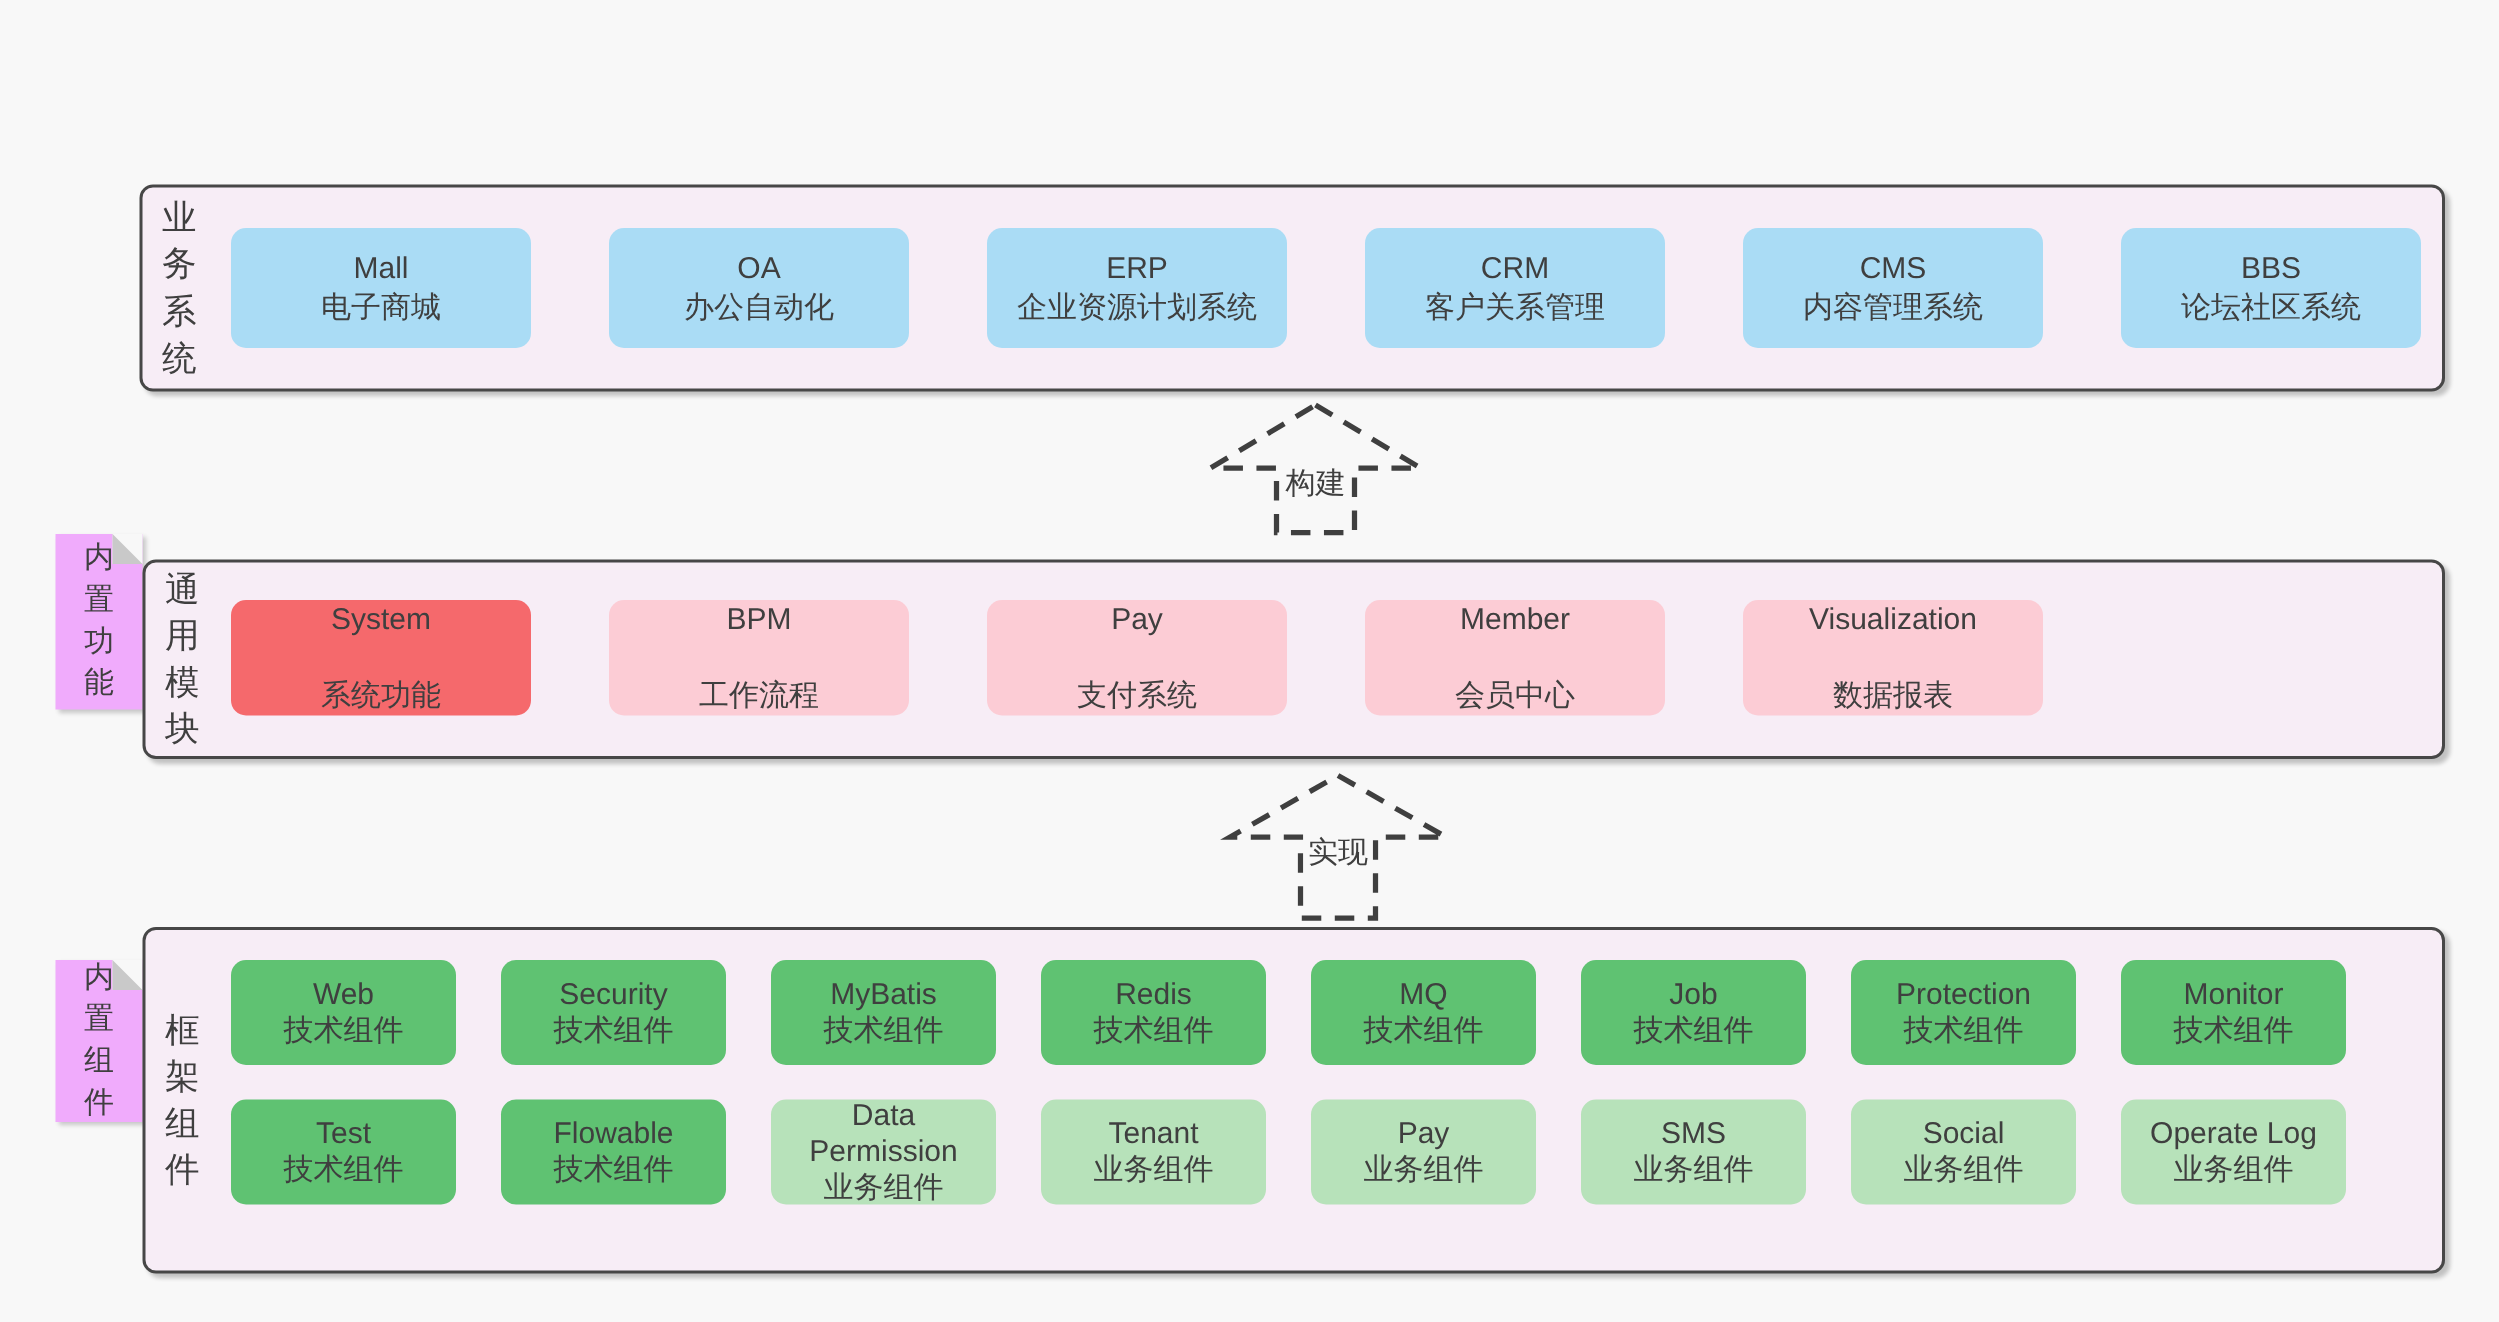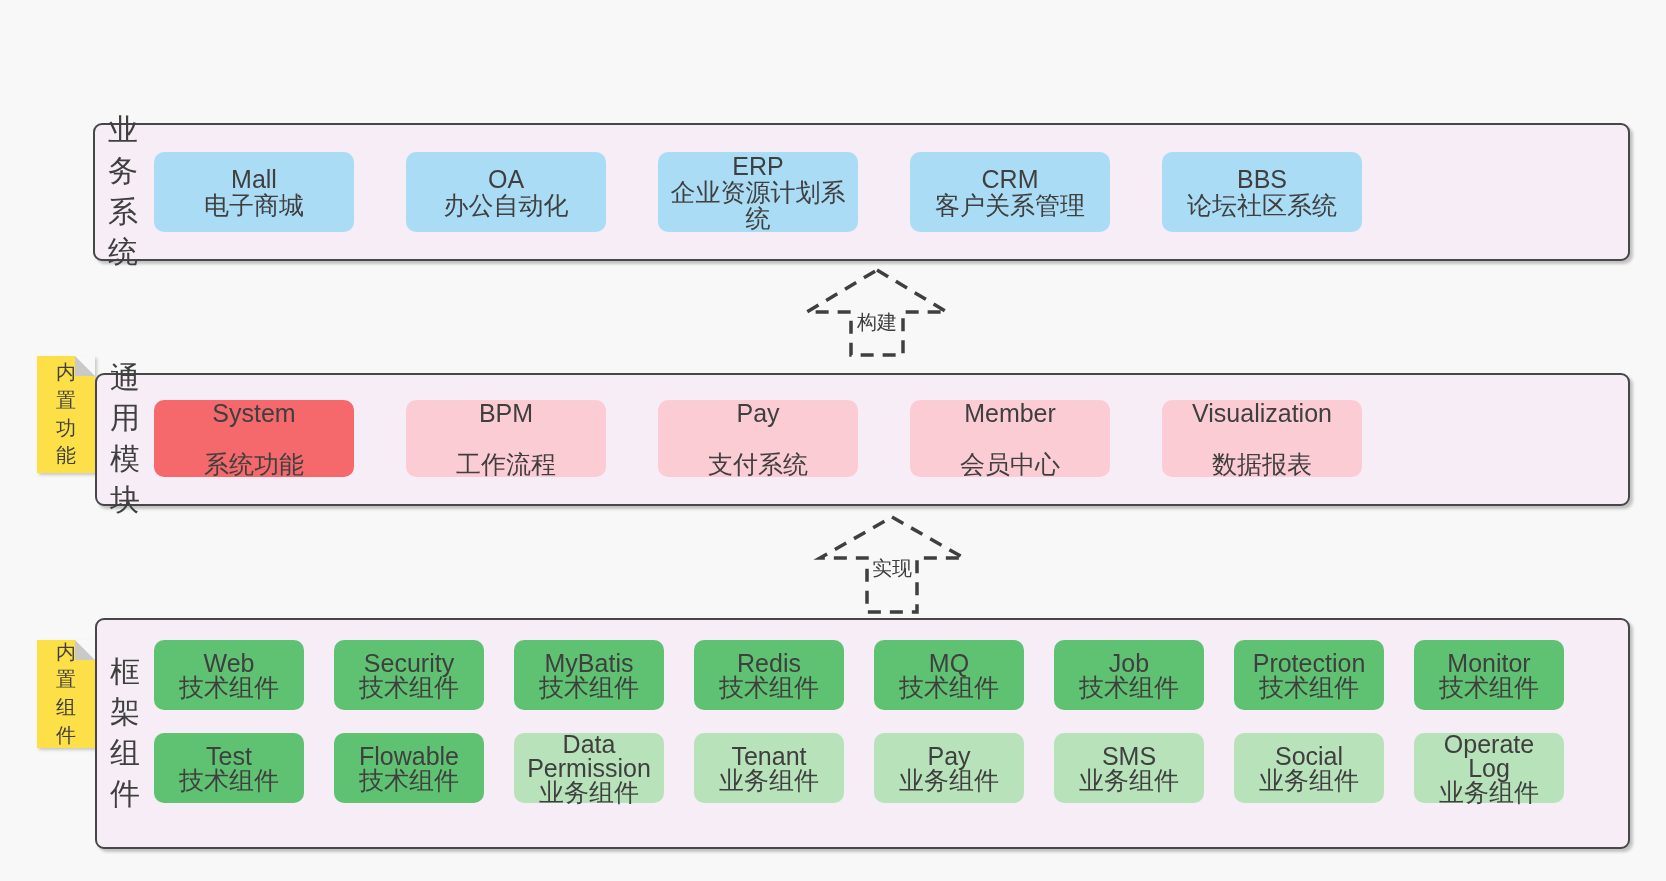--- a/index.html
+++ b/index.html
@@ -7,41 +7,41 @@
     width:1666px;height:881px;position:relative;overflow:hidden;
     background:#f8f8f8;color:#3f3f3f;
     font-family:"Liberation Sans","DejaVu Sans",sans-serif;
   }
   .layer{
     position:absolute;background:#f7edf6;border:2px solid #474747;border-radius:9px;
     box-shadow:3px 3px 3px rgba(0,0,0,.22);
   }
   .layer-label{
     position:absolute;left:13px;top:50%;transform:translateY(-50%);
-    font-size:30px;width:23px;line-height:1.36;word-break:break-all;text-align:center;
+    font-size:23px;width:23px;line-height:1.36;word-break:break-all;text-align:center;
   }
   .box-row{position:absolute;display:flex;}
   .rows-wrap{position:absolute;display:flex;flex-direction:column;gap:23px;}
   .box{
     border-radius:10px;display:flex;flex-direction:column;justify-content:center;align-items:center;
-    text-align:center;font-size:25px;line-height:26px;padding:0 6px;box-sizing:border-box;
+    text-align:center;font-size:20px;line-height:26px;padding:0 6px;box-sizing:border-box;
   }
   .cols6{gap:52px;}
   .cols6 .box{width:200px;}
   #layer-business .box{height:80px;}
   #layer-modules .box{height:77px;justify-content:space-between;}
   .cols8{gap:30px;}
   .cols8 .box{width:150px;height:70px;line-height:24px;}
   .blue{background:#aadcf5;}
   .red{background:#f5696c;}
   .pink{background:#fcccd5;}
   .gdark{background:#5fc272;}
   .glight{background:#b7e2ba;}
   .sticky{
-    position:absolute;background:#fde047;box-shadow:2px 2px 3px rgba(0,0,0,.2);
+    position:absolute;background:#f0abfc;box-shadow:2px 2px 3px rgba(0,0,0,.2);
     display:flex;align-items:center;justify-content:center;
   }
   .sticky .fold{
     position:absolute;top:0;right:0;width:0;height:0;
     border-top:20px solid #f8f8f8;border-left:20px solid #c9c9c9;
   }
   .sticky .vlabel{
     font-size:20px;width:20px;line-height:1.38;word-break:break-all;text-align:center;
   }
   .arrow{position:absolute;}
@@ -74,20 +74,24 @@
       <span>OA</span>
       <span>办公自动化</span>
     </div>
     <div class="box blue">
       <span>ERP</span>
       <span>企业资源计划系统</span>
     </div>
     <div class="box blue">
       <span>CRM</span>
       <span>客户关系管理</span>
+    </div>
+    <div class="box blue">
+      <span>CMS</span>
+      <span>内容管理系统</span>
     </div>
     <div class="box blue">
       <span>BBS</span>
       <span>论坛社区系统</span>
     </div>
   </div>
 </section>
 
 <div class="arrow" style="left:790px;top:260px;width:175px;height:100px">
   <svg width="175" height="100" viewBox="0 0 175 100">

